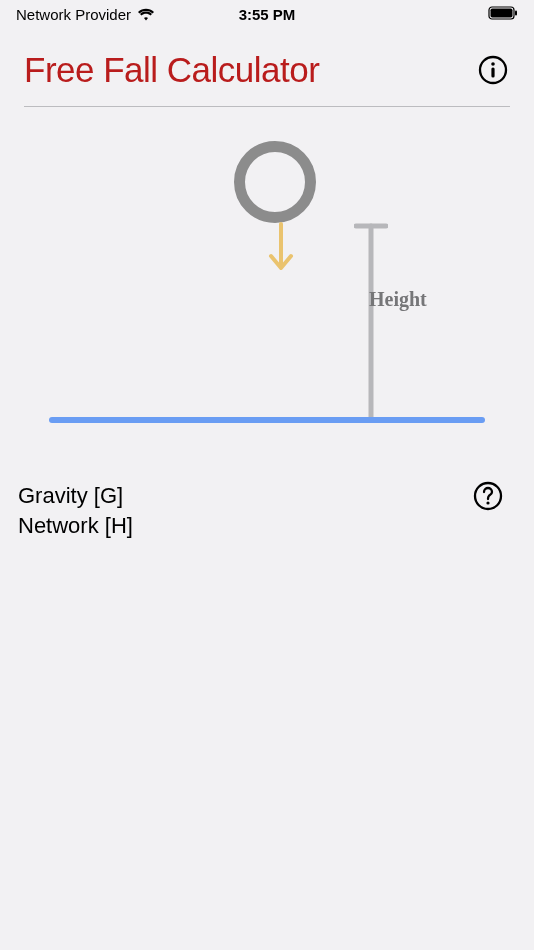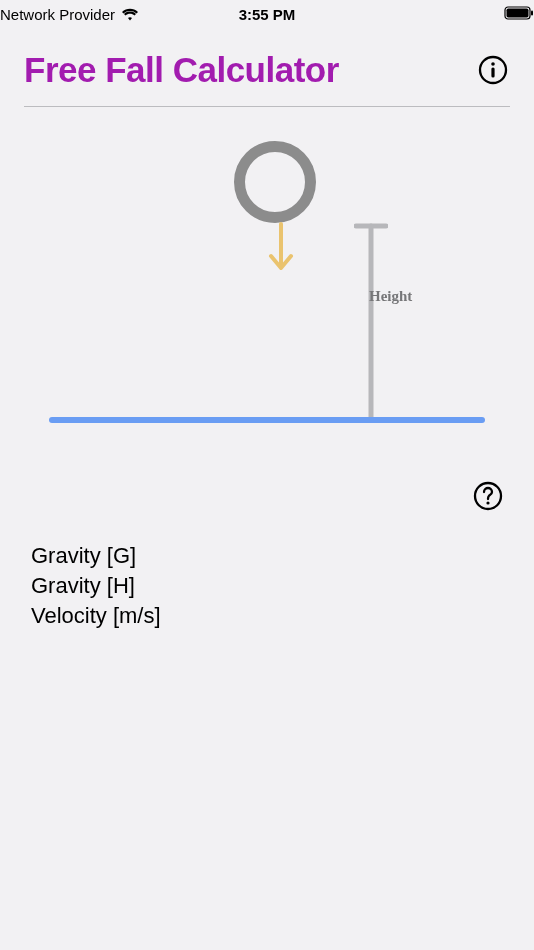--- a/index.html
+++ b/index.html
@@ -13,21 +13,21 @@
       background: #f2f1f3;
       font-family: -apple-system, BlinkMacSystemFont, "Helvetica Neue", sans-serif;
       position: relative;
       overflow: hidden;
     }
     .status-bar {
       height: 28px;
       display: flex;
       align-items: center;
       justify-content: space-between;
-      padding: 0 0;
+      padding: 0 16px;
       font-size: 15px;
       font-weight: 500;
       color: #000;
     }
     .status-left {
       display: flex;
       align-items: center;
       gap: 6px;
     }
     .wifi-icon {
@@ -43,23 +43,23 @@
       display: inline-flex;
     }
     .header {
       display: flex;
       align-items: center;
       justify-content: space-between;
       padding: 22px 24px 10px 24px;
     }
     .header h1 {
       font-size: 35px;
-      font-weight: 700;
+      font-weight: 400;
       letter-spacing: -0.5px;
-      color: #a21caf;
+      color: #b91c1c;
     }
     .info-btn {
       width: 34px;
       height: 34px;
       display: flex;
       align-items: center;
       justify-content: center;
       cursor: pointer;
     }
     .divider {
@@ -89,21 +89,21 @@
     .height-marker {
       position: absolute;
       left: 330px;
       top: 98px;
     }
     .height-label {
       position: absolute;
       left: 345px;
       top: 163px;
       font-family: Georgia, serif;
-      font-size: 15px;
+      font-size: 20px;
       color: #767678;
       font-weight: 600;
     }
     .ground {
       position: absolute;
       left: 25px;
       right: 25px;
       top: 292px;
       height: 6px;
       background: #6a9df3;
@@ -114,22 +114,22 @@
       right: 30px;
       top: 480px;
       width: 32px;
       height: 32px;
       display: flex;
       align-items: center;
       justify-content: center;
       cursor: pointer;
     }
     .fields {
-      padding: 0 29px;
-      margin-top: 108px;
+      padding: 0 16px;
+      margin-top: 48px;
     }
     .field-group {
       margin-bottom: 4px;
     }
     .field-label {
       font-size: 22px;
       color: #000;
       margin-bottom: 4px;
       font-weight: 400;
       padding-left: 2px;
@@ -207,18 +207,17 @@
     <path d="M11 11 C11 8.5 13 7 15 7 C17 7 19 8.5 19 11 C19 13 17 13.7 16 14.8 C15.3 15.6 15 16.3 15 18" fill="none" stroke="#000" stroke-width="2.3" stroke-linecap="round"></path>
     <circle cx="15" cy="22" r="1.6" fill="#000"></circle>
   </svg>
 </div>
 
 <div class="fields">
   <div class="field-group">
     <div class="field-label">Gravity [G]</div>
   </div>
   <div class="field-group">
-    <div class="field-label">Gravity [H]</div>
+    <div class="field-label">Network [H]</div>
   </div>
   <div class="field-group">
-    <div class="field-label">Velocity [m/s]</div>
   </div>
 </div>
 
 </body></html>

